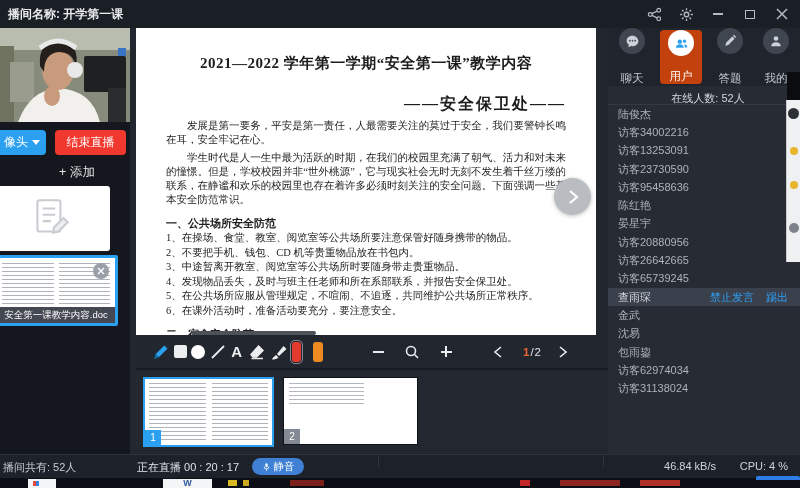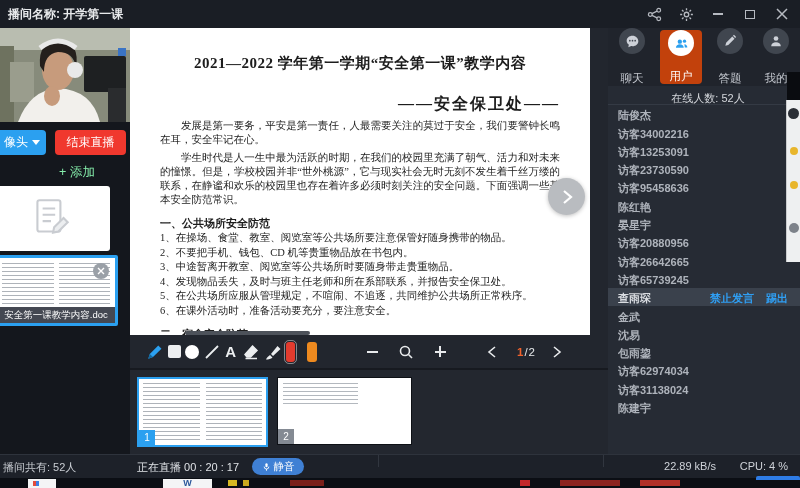--- a/index.html
+++ b/index.html
@@ -19,33 +19,33 @@
   .max-glyph { width:10px; height:9px; border:1.5px solid #b6bac1; }
   
   .left-panel { position:absolute; left:0; top:28px; width:130px; height:426px; background:#14171d; }
   .webcam { position:absolute; left:0; top:0; width:130px; height:94px; background:#7e8274; overflow:hidden; }
   .cam-btn { position:absolute; left:-8px; top:102px; width:54px; height:25px; background:#2ba0f0;
     border-radius:4px; color:#fff; font-size:12px; display:flex; align-items:center; justify-content:flex-end;
     padding-right:6px; gap:4px; cursor:pointer; }
   .caret-down { width:0; height:0; border-left:4px solid transparent; border-right:4px solid transparent; border-top:5px solid #fff; }
   .end-btn { position:absolute; left:55px; top:102px; width:71px; height:25px; background:#f0382e;
     border:0; border-radius:4px; color:#fff; font-size:12px; cursor:pointer; font-family:inherit; }
-  .add-btn { position:absolute; left:0; top:136px; width:154px; text-align:center; font-size:12.5px; color:#86efac; cursor:pointer; }
+  .add-btn { position:absolute; left:0; top:136px; width:154px; text-align:center; font-size:12.5px; color:#e5e5e5; cursor:pointer; }
   .board-card { position:absolute; left:-8px; top:158px; width:118px; height:65px; background:#fff; border-radius:3px;
     display:flex; align-items:center; justify-content:center; cursor:pointer; }
   .doc-thumb { position:absolute; left:-6px; top:227px; width:124px; height:71px; background:#fff;
     border:3px solid #2ba0f0; border-radius:2px; cursor:pointer; }
   .doc-thumb .cols { position:absolute; left:3px; top:3px; right:3px; bottom:16px; display:flex; gap:5px; padding:2px; }
   .minitext { flex:1; background:repeating-linear-gradient(#9aa0a8 0 1px, transparent 1px 4px); opacity:.8; }
   .doc-thumb-label { position:absolute; left:0; right:0; bottom:0; height:16px; background:rgba(35,40,52,.85);
     color:#fff; font-size:9.5px; line-height:16px; text-align:center; white-space:nowrap; overflow:hidden; }
   .thumb-close { position:absolute; right:6px; top:5px; width:16px; height:16px; border-radius:50%; background:#9aa0a7;
     display:flex; align-items:center; justify-content:center; cursor:pointer; }
   
-  .center { position:absolute; left:130px; top:28px; width:478px; height:426px; background:#22262e; }
+  .center { position:absolute; left:136px; top:28px; width:478px; height:426px; background:#22262e; }
   .page { position:absolute; left:0; top:0; width:460px; height:307px; background:#fff; color:#1d1d1d;
     font-family:"Liberation Serif", serif; overflow:hidden; padding:26px 30px 0 30px; }
   .doc-title { text-align:center; font-size:15px; font-weight:bold; letter-spacing:.5px; }
   .doc-subtitle { text-align:right; font-size:16px; font-weight:bold; margin-top:21px; letter-spacing:2px; }
   .doc-para { font-size:10.5px; line-height:14px; text-indent:2em; text-align:justify; margin-top:4px; }
   .doc-para:first-of-type { margin-top:12px; }
   .doc-h { font-size:11px; font-weight:bold; margin-top:9px; }
   .doc-item { font-size:10.5px; line-height:14.5px; }
   .next-btn { position:absolute; left:418px; top:150px; width:37px; height:37px; border-radius:50%;
     background:#b9bcc0; display:flex; align-items:center; justify-content:center; cursor:pointer; box-shadow:0 1px 4px rgba(0,0,0,.25); }
@@ -85,21 +85,21 @@
   .tab { width:36px; display:flex; flex-direction:column; align-items:center; justify-content:space-between; gap:4px; cursor:pointer; }
   .tab .ticon { width:26px; height:26px; border-radius:50%; background:#40464f; display:flex; align-items:center; justify-content:center; }
   .tab .tlabel { font-size:11.5px; color:#c3c7ce; }
   .tab.active { background:#c2410c; border-radius:4px; width:42px; height:54px; margin-top:2px; }
   .tab.active .ticon { background:#fff; }
   .tab.active .tlabel { color:#fff; }
   .online-row { position:absolute; left:0; top:58px; width:192px; height:17px; display:flex; align-items:center;
     gap:5px; padding-left:8px; font-size:11px; color:#d3d6db;flex-direction:column; }
   .list-sep { position:absolute; left:0; top:76px; width:192px; height:1px; background:#343a44; }
   .user-list { position:absolute; left:0; top:77px; width:192px; height:349px; overflow:hidden; }
-  .user-row { height:18.3px; display:flex; align-items:flex-end; padding-left:10px; font-size:11px; color:#aeb3bb; cursor:pointer;font-weight:bold; }
+  .user-row { height:18.3px; display:flex; align-items:center; padding-left:10px; font-size:11px; color:#aeb3bb; cursor:pointer; }
   .user-row.selected { background:#3a414c; color:#d9dce1; }
   .uname { flex:1; white-space:nowrap; overflow:hidden; }
   .uaction { color:#2f9ef2; margin-right:12px; font-size:11px; cursor:pointer; }
   
   .statusbar { position:absolute; left:0; top:454px; width:800px; height:24px; background:#1d2129;
     border-top:1px solid #2e333c; font-size:11px; }
   .sb-room { position:absolute; left:3px; top:5px; color:#c9cdd3; }
   .sb-live { position:absolute; left:137px; top:5px; color:#dfe2e6; }
   .mute-pill { position:absolute; left:252px; top:3px; width:52px; height:17px; border-radius:9px; background:#3f80d4;
     color:#fff; font-size:10.5px; display:flex; align-items:center; justify-content:center; gap:3px; border:0; cursor:pointer; font-family:inherit; }
@@ -415,39 +415,36 @@
         </div>
         <div class="user-row">
           <span class="uname">包雨鋆</span>
         </div>
         <div class="user-row">
           <span class="uname">访客62974034</span>
         </div>
         <div class="user-row">
           <span class="uname">访客31138024</span>
         </div>
-        <div class="user-row">
-          <span class="uname">陈建宇</span>
-        </div>
       </div>
   </div>
 
   <div class="statusbar">
     <span class="sb-room">播间共有: 52人</span>
     <span class="sb-live">正在直播 00 : 20 : 17</span>
     <button class="mute-pill">
       <svg width="9" height="10" viewBox="0 0 18 18" fill="none" stroke="#fff" stroke-width="1.8">
           <rect x="6.8" y="1.5" width="4.4" height="8" rx="2.2" fill="#fff" stroke="none"></rect>
           <path d="M4.3 8.3a4.7 4.7 0 009.4 0M9 13v3.5"></path>
         </svg>
       <span>静音</span>
     </button>
     <span class="sb-div1"></span>
     <span class="sb-div2"></span>
-    <span class="sb-band">22.89 kB/s</span>
+    <span class="sb-band">46.84 kB/s</span>
     <span class="sb-cpu">CPU: 4 %</span>
   </div>
 
   <div class="deskstrip">
     <span class="chip chip1">
         <i></i>
       </span>
     <span class="chip chip2">W</span>
     <span class="noise n1"></span>
       <span class="noise n2"></span>

